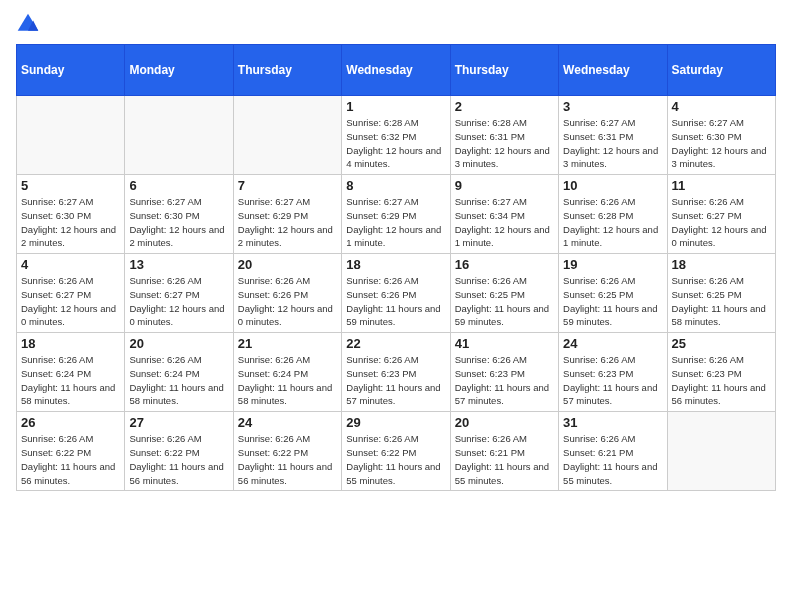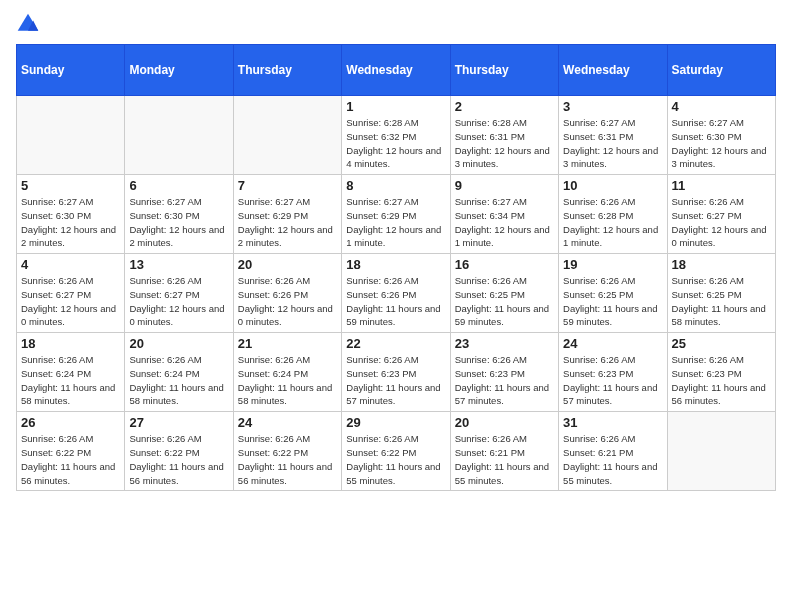--- a/index.html
+++ b/index.html
@@ -286,21 +286,21 @@
 and 58 minutes.</div>
           </td>
           <td>
             <span class="day-number">22</span>
             <div class="day-info">Sunrise: 6:26 AM
 Sunset: 6:23 PM
 Daylight: 11 hours
 and 57 minutes.</div>
           </td>
           <td>
-            <span class="day-number">23</span>
+            <span class="day-number">41</span>
             <div class="day-info">Sunrise: 6:26 AM
 Sunset: 6:23 PM
 Daylight: 11 hours
 and 57 minutes.</div>
           </td>
           <td>
             <span class="day-number">24</span>
             <div class="day-info">Sunrise: 6:26 AM
 Sunset: 6:23 PM
 Daylight: 11 hours

